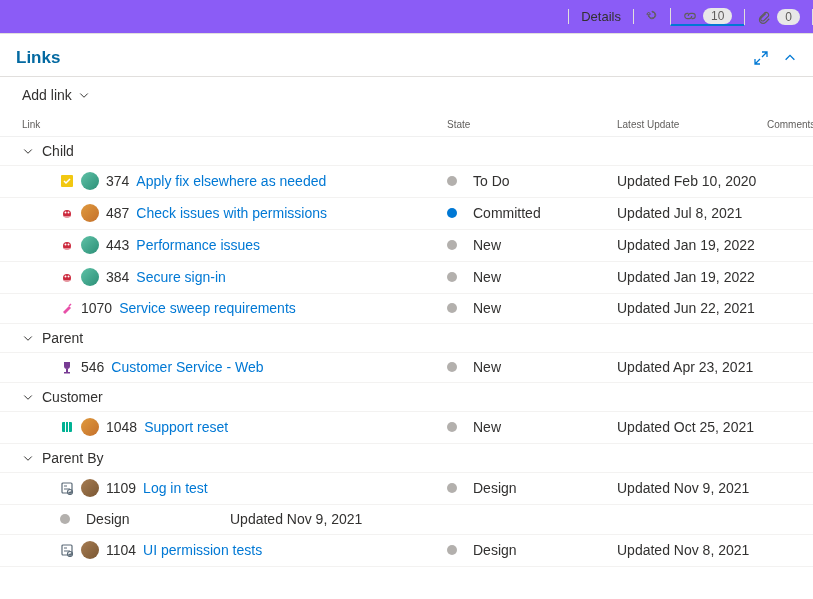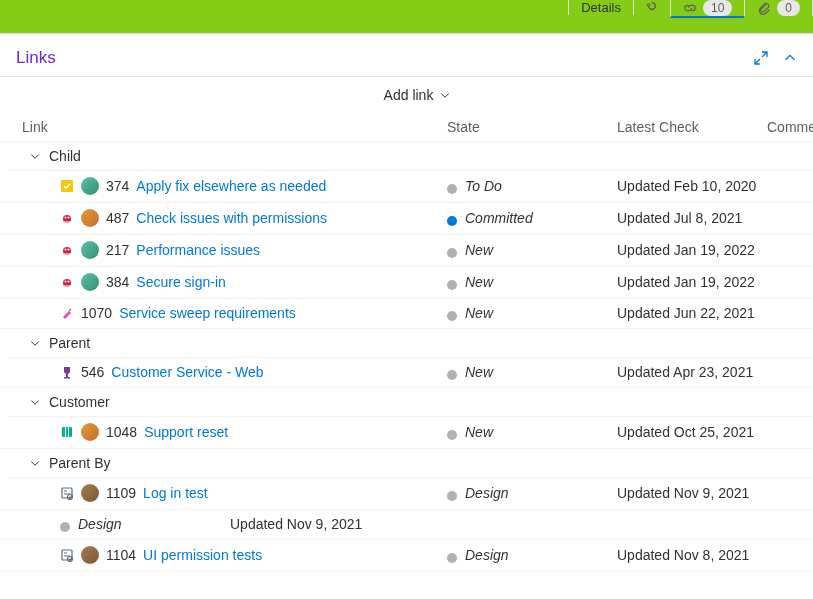--- a/index.html
+++ b/index.html
@@ -7,24 +7,24 @@
     margin: 0;
     font-family: "Segoe UI", -apple-system, BlinkMacSystemFont, sans-serif;
     font-size: 14px;
     color: #323130;
     background: #fff;
     width: 813px;
   }
   .topbar {
     height: 34px;
     border-bottom: 1px solid #e1dfdd;
-    background: #84cc16;
+    background: #8b5cf6;
     display: flex;
     justify-content: flex-end;
-    align-items: flex-start;
+    align-items: center;
   }
   .topbar-item {
     border-left: 1px solid #e1dfdd;
     display: flex;
     align-items: center;
     padding: 0 12px;
     color: #323130;
     font-size: 13px;
     gap: 6px;
     cursor: pointer;
@@ -39,66 +39,64 @@
     color: #605e5c;
   }
   .section-header {
     display: flex;
     align-items: center;
     justify-content: space-between;
     padding: 14px 16px 8px 16px;
     border-bottom: 1px solid #e1dfdd;
   }
   .section-title {
-    color: #6d28d9;
+    color: #0369a1;
     font-size: 17px;
-    font-weight: 400;
+    font-weight: 700;
   }
   .hdr-actions { display: flex; gap: 14px; align-items: center; }
   .add-link {
     display: flex;
     align-items: center;
     gap: 6px;
     padding: 10px 0 10px 22px;
     cursor: pointer;
     font-size: 14px;
     color: #323130;
-    justify-content: center;
   }
   .table-head {
     display: flex;
     padding: 6px 0 6px 22px;
     border-bottom: 1px solid #f0f0f0;
     color: #605e5c;
-    font-size: 14px;
+    font-size: 10px;
   }
   .col-link { flex: 0 0 425px; }
   .col-state { flex: 0 0 170px; }
   .col-update { flex: 0 0 150px; }
   .col-comments { flex: 1; text-align: right; padding-right: 12px; }
   .group-header {
     display: flex;
     align-items: center;
     gap: 8px;
     padding: 6px 17px 6px 22px;
     border-bottom: 1px solid #f3f2f1;
     cursor: pointer;
     color: #323130;
-    margin-left: 7px;
   }
   .row {
     display: flex;
     align-items: center;
     padding: 6px 0 7px 60px;
     border-bottom: 1px solid #f3f2f1;
   }
   .row .col-link { flex: 0 0 387px; display: flex; align-items: center; gap: 7px; }
   .wi-id { color: #323130; }
   .wi-title { color: #0078d4; cursor: pointer; }
-  .state-cell { display: flex; align-items: flex-end; gap: 8px; font-style: italic; }
+  .state-cell { display: flex; align-items: center; gap: 16px; }
   .state-dot {
     width: 10px; height: 10px; border-radius: 50%;
     background: #b3b0ad;
   }
   .state-dot.blue { background: #0078d4; }
   .avatar {
     width: 18px; height: 18px; border-radius: 50%;
     display: inline-flex; align-items: center; justify-content: center;
     font-size: 10px; color: #fff;
   }
@@ -165,21 +163,21 @@
   <span>
     <svg width="12" height="12" viewBox="0 0 16 16">
         <path stroke="#323130" stroke-width="1.3" fill="none" d="M3 6l5 5 5-5"></path>
       </svg>
   </span>
 </div>
 
 <div class="table-head">
   <div class="col-link">Link</div>
   <div class="col-state">State</div>
-  <div class="col-update">Latest Check</div>
+  <div class="col-update">Latest Update</div>
   <div class="col-comments">Comments</div>
 </div>
 
 <div id="groups">
     <div class="group-header">
       <span>
         <svg width="12" height="12" viewBox="0 0 16 16">
           <path stroke="#323130" stroke-width="1.3" fill="none" d="M3 6l5 5 5-5"></path>
         </svg>
       </span>
@@ -222,21 +220,21 @@
       <div class="col-comments"></div>
     </div>
     <div class="row">
       <div class="col-link">
         <span class="wi-type-icon">
           <svg width="14" height="14" viewBox="0 0 14 14">
             <use href="#ic-bug"></use>
           </svg>
         </span>
         <span class="avatar teal"></span>
-        <span class="wi-id">217</span>
+        <span class="wi-id">443</span>
         <span class="wi-title">Performance issues</span>
       </div>
       <div class="col-state state-cell">
         <span class="state-dot"></span>
         <span>New</span>
       </div>
       <div class="col-update">Updated Jan 19, 2022</div>
       <div class="col-comments"></div>
     </div>
     <div class="row">

